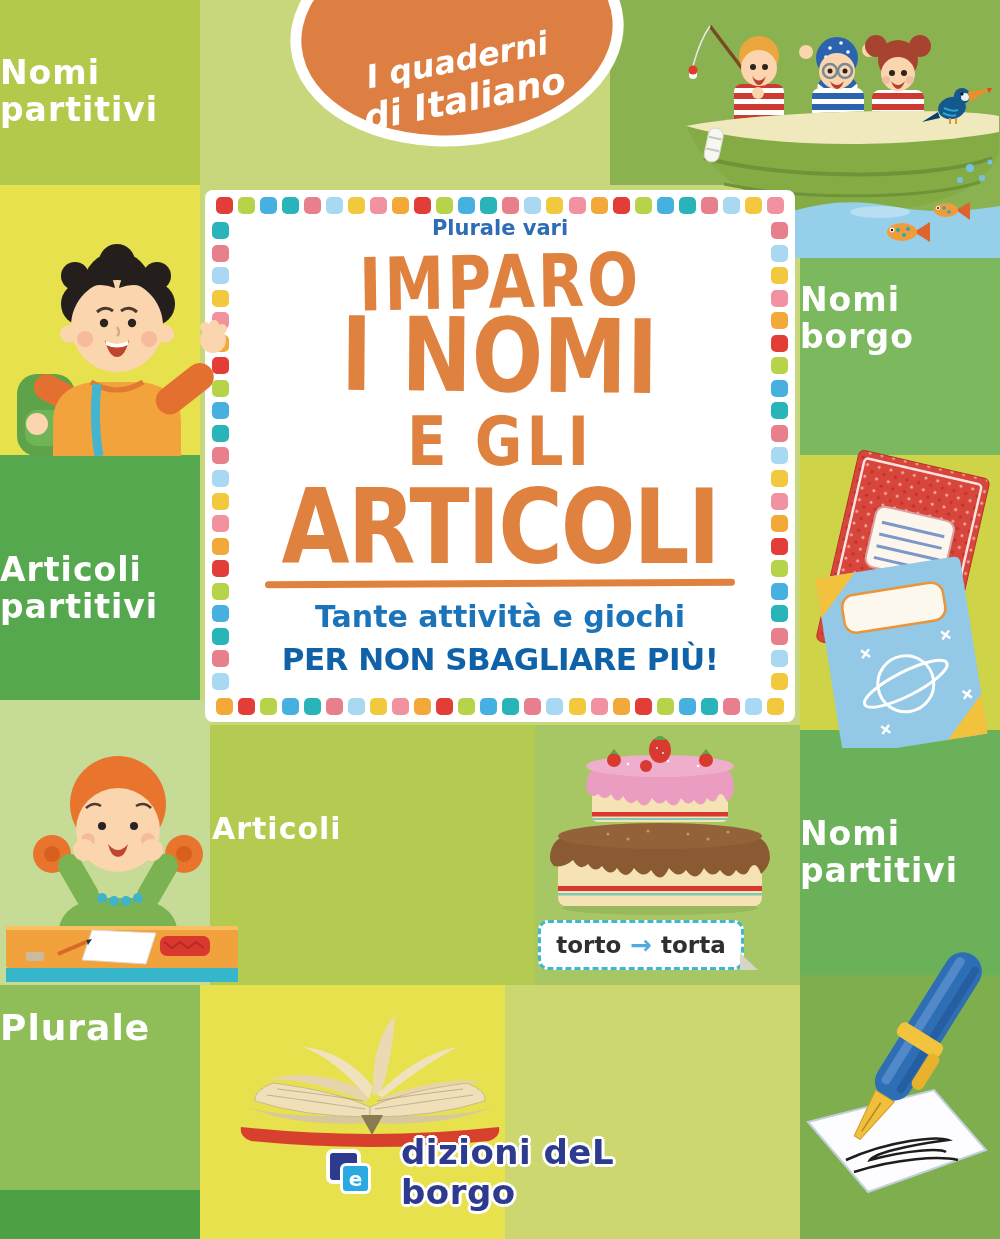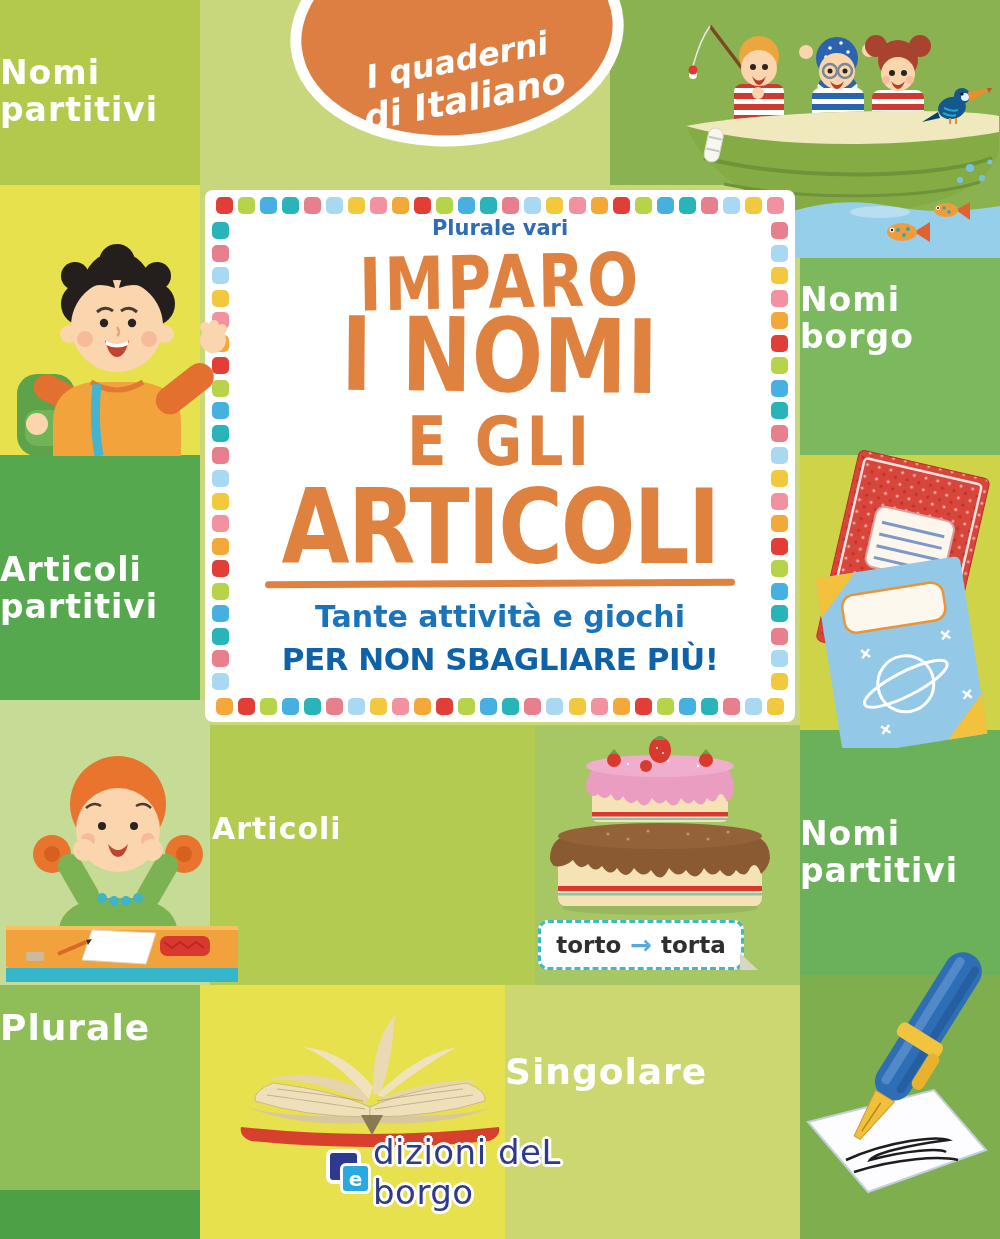--- a/index.html
+++ b/index.html
@@ -55,23 +55,23 @@
 
   
   #logo{position:absolute;left:330px;top:1148px;width:340px;height:48px;z-index:4;display:flex;
         align-items:center;justify-content:center;gap:5px;}
   #logo .mark{position:relative;width:38px;height:38px;flex:none;}
   #logo .sq-navy{position:absolute;left:0;top:0;width:27px;height:27px;background:#2d3a8e;
                  border-radius:3px;box-shadow:0 0 0 4px #fff;}
   #logo .sq-blue{position:absolute;right:0;bottom:0;width:25px;height:25px;background:#2aa9e1;
                  border-radius:3px;box-shadow:0 0 0 3px #fff;display:flex;align-items:center;
                  justify-content:center;color:#fff;font-weight:bold;font-size:20px;}
-  #logo .name{font-weight:normal;font-size:34px;color:#2d3a8e;letter-spacing:0.5px;
+  #logo .name{font-weight:bold;font-size:34px;color:#2d3a8e;letter-spacing:0.5px;
      text-shadow:3px 0 0 #fff,-3px 0 0 #fff,0 3px 0 #fff,0 -3px 0 #fff,
-                 2px 2px 0 #fff,-2px 2px 0 #fff,2px -2px 0 #fff,-2px -2px 0 #fff;}
+                 2px 2px 0 #fff,-2px 2px 0 #fff,2px -2px 0 #fff,-2px -2px 0 #fff;margin-left:28px;}
 </style>
 </head>
 <body>
 
 <div id="cover">
 
   <div>
     <div class="blk" style="left:0;top:0;width:200px;height:185px;background:#b3c94b;"></div>
     <div class="blk" style="left:200px;top:0;width:410px;height:185px;background:#c9d77c;"></div>
     <div class="blk" style="left:610px;top:0;width:390px;height:258px;background:#8ab251;"></div>
@@ -105,23 +105,20 @@
   </div>
   <div class="corner-label" style="left:212px;top:812px;width:320px;font-size:30px;">
     <span>Articoli</span>
   </div>
   <div class="corner-label" style="left:800px;top:816px;width:200px;font-size:33px;">
     <span>Nomi</span>
     <span>partitivi</span>
   </div>
   <div class="corner-label" style="left:0;top:1008px;width:200px;font-size:36px;">
     <span>Plurale</span>
-  </div>
-  <div class="corner-label" style="left:505px;top:1052px;width:295px;font-size:36px;">
-    <span>Singolare</span>
   </div>
 
   <svg class="illus" style="left:640px;top:0;" width="360" height="258" viewBox="0 0 360 258">
     <defs>
       <pattern id="rs" width="8" height="11" patternUnits="userSpaceOnUse">
         <rect width="8" height="11" fill="#fff"></rect>
           <rect y="5" width="8" height="6" fill="#cf3a30"></rect>
       </pattern>
       <pattern id="bs" width="8" height="11" patternUnits="userSpaceOnUse">
         <rect width="8" height="11" fill="#fff"></rect>

